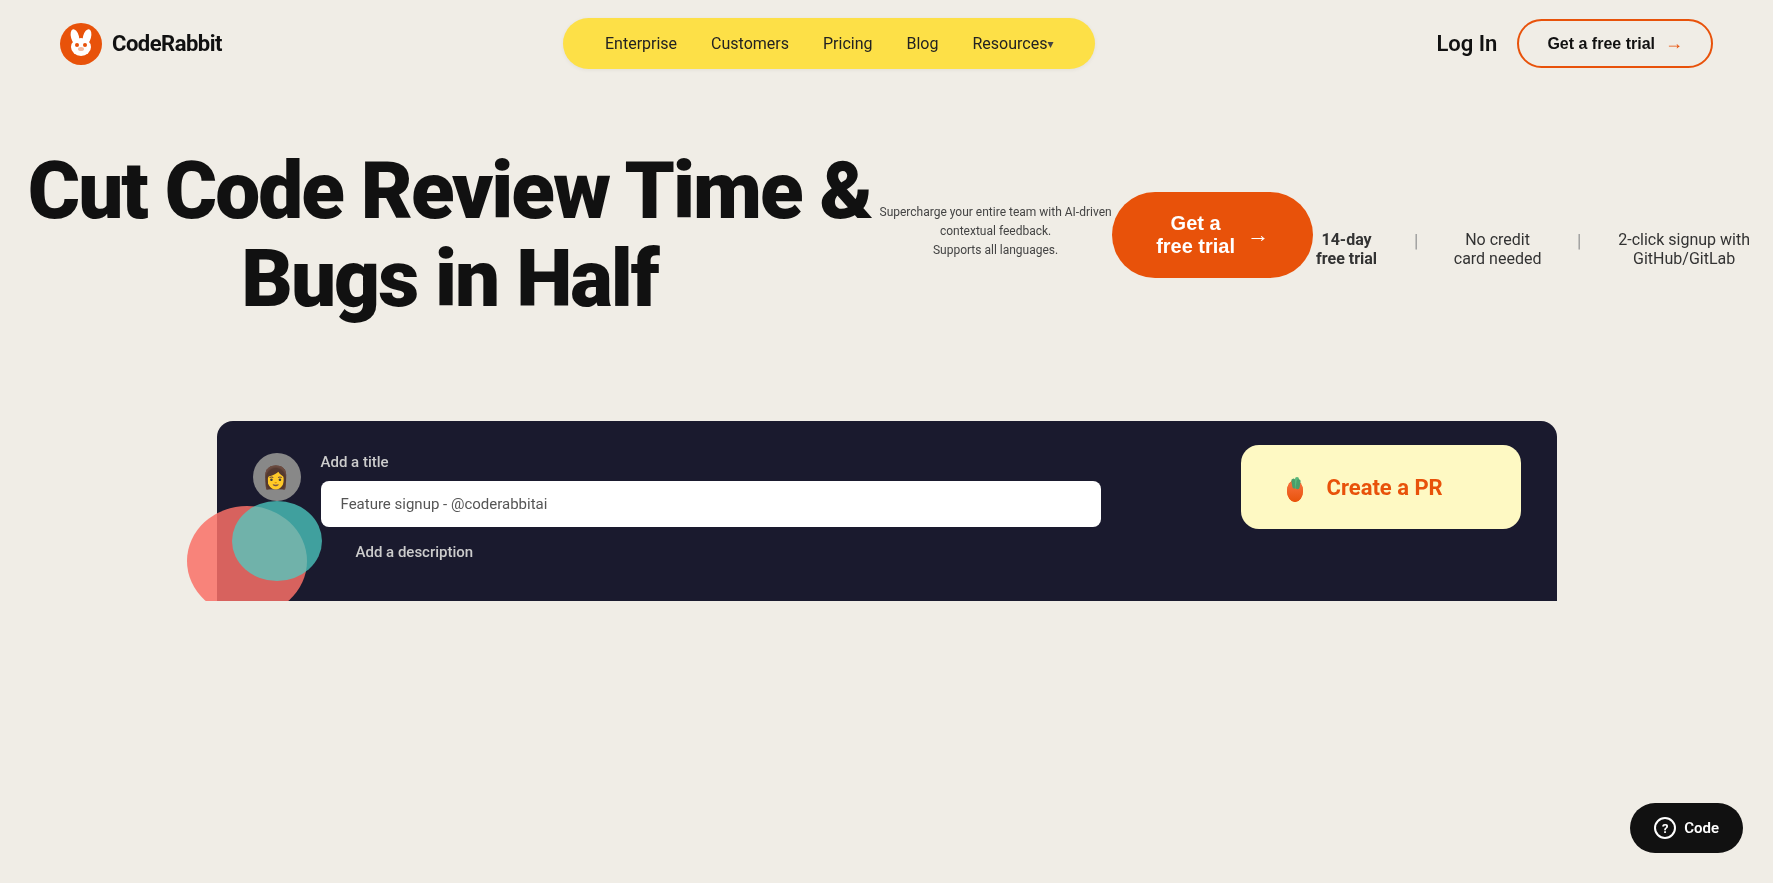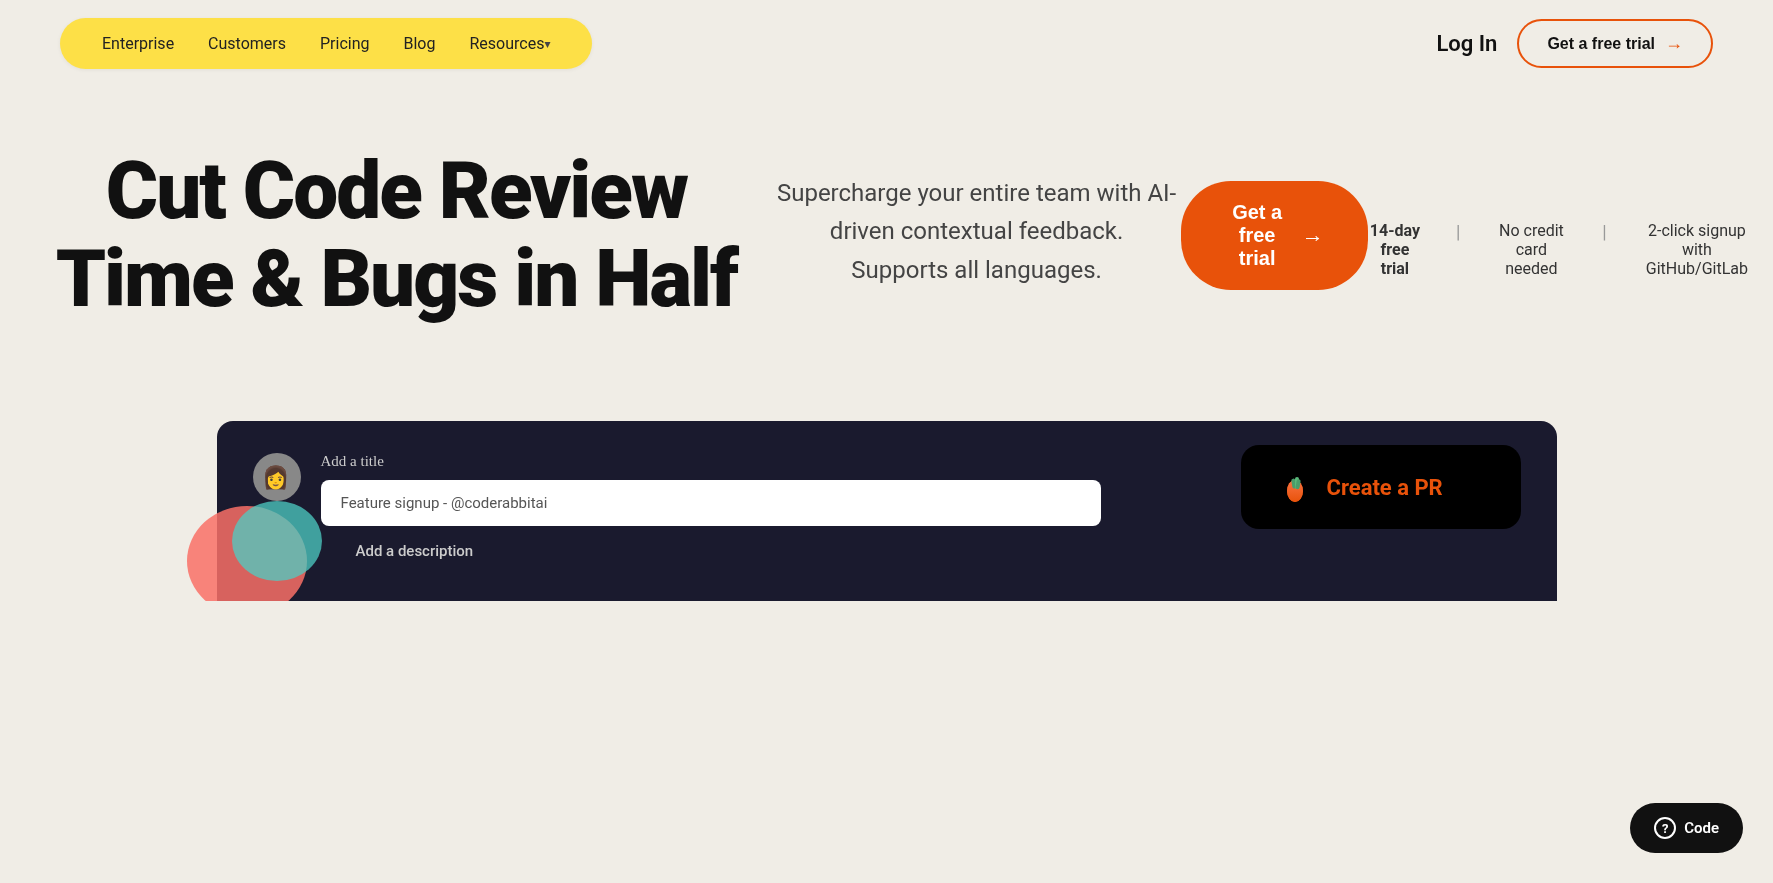--- a/index.html
+++ b/index.html
@@ -99,21 +99,21 @@
     .hero-title {
       font-size: 80px;
       font-weight: 900;
       color: #111;
       line-height: 1.1;
       max-width: 900px;
       letter-spacing: -2px;
       margin-bottom: 28px;
     }
     .hero-subtitle {
-      font-size: 24px;
+      font-size: 12px;
       color: #444;
       line-height: 1.6;
       margin-bottom: 35px;
       max-width: 620px;
     }
     .hero-cta-btn {
       display: flex;
       align-items: center;
       gap: 12px;
       background: #e8520a;
@@ -171,21 +171,20 @@
       font-size: 22px;
     }
     .demo-form-area {
       flex: 1;
     }
     .demo-label {
       color: #ccc;
       font-size: 15px;
       margin-bottom: 10px;
       font-weight: 500;
-      font-family: Liberation Serif, serif;
     }
     .demo-input {
       background: #fff;
       border-radius: 8px;
       padding: 14px 20px;
       font-size: 15px;
       color: #555;
       width: 100%;
       max-width: 780px;
       margin-bottom: 16px;
@@ -195,21 +194,21 @@
       font-size: 15px;
       font-weight: 500;
       padding-left: 35px;
     }
 
     
     .create-pr-card {
       position: absolute;
       right: 36px;
       top: 24px;
-      background: #000000;
+      background: #fef9c3;
       border-radius: 18px;
       padding: 24px 36px;
       display: flex;
       align-items: center;
       gap: 14px;
       min-width: 280px;
     }
     .create-pr-icon {
       width: 36px;
       height: 36px;
@@ -255,20 +254,33 @@
       align-items: center;
       justify-content: center;
       font-size: 13px;
       font-weight: 700;
     }
   </style>
 </head>
 <body>
 
 <nav class="navbar">
+  <div class="navbar-left">
+
+    <svg class="logo-icon" viewBox="0 0 42 42" fill="none" xmlns="http://www.w3.org/2000/svg">
+      <circle cx="21" cy="21" r="21" fill="#e8520a"></circle>
+      <ellipse cx="15" cy="14" rx="4" ry="8" fill="#fff" transform="rotate(-15 15 14)"></ellipse>
+      <ellipse cx="27" cy="14" rx="4" ry="8" fill="#fff" transform="rotate(15 27 14)"></ellipse>
+      <ellipse cx="21" cy="24" rx="10" ry="9" fill="#fff"></ellipse>
+      <circle cx="17" cy="22" r="2" fill="#e8520a"></circle>
+      <circle cx="25" cy="22" r="2" fill="#e8520a"></circle>
+      <ellipse cx="21" cy="26" rx="3" ry="2" fill="#f5bba0"></ellipse>
+    </svg>
+    <span class="logo-text">CodeRabbit</span>
+  </div>
 
   <div class="navbar-center">
     <a class="nav-link">Enterprise</a>
     <a class="nav-link">Customers</a>
     <a class="nav-link">Pricing</a>
     <a class="nav-link">Blog</a>
     <a class="nav-link nav-resources">
       <span>Resources</span>
       <span class="chevron-icon">▾</span>
     </a>

